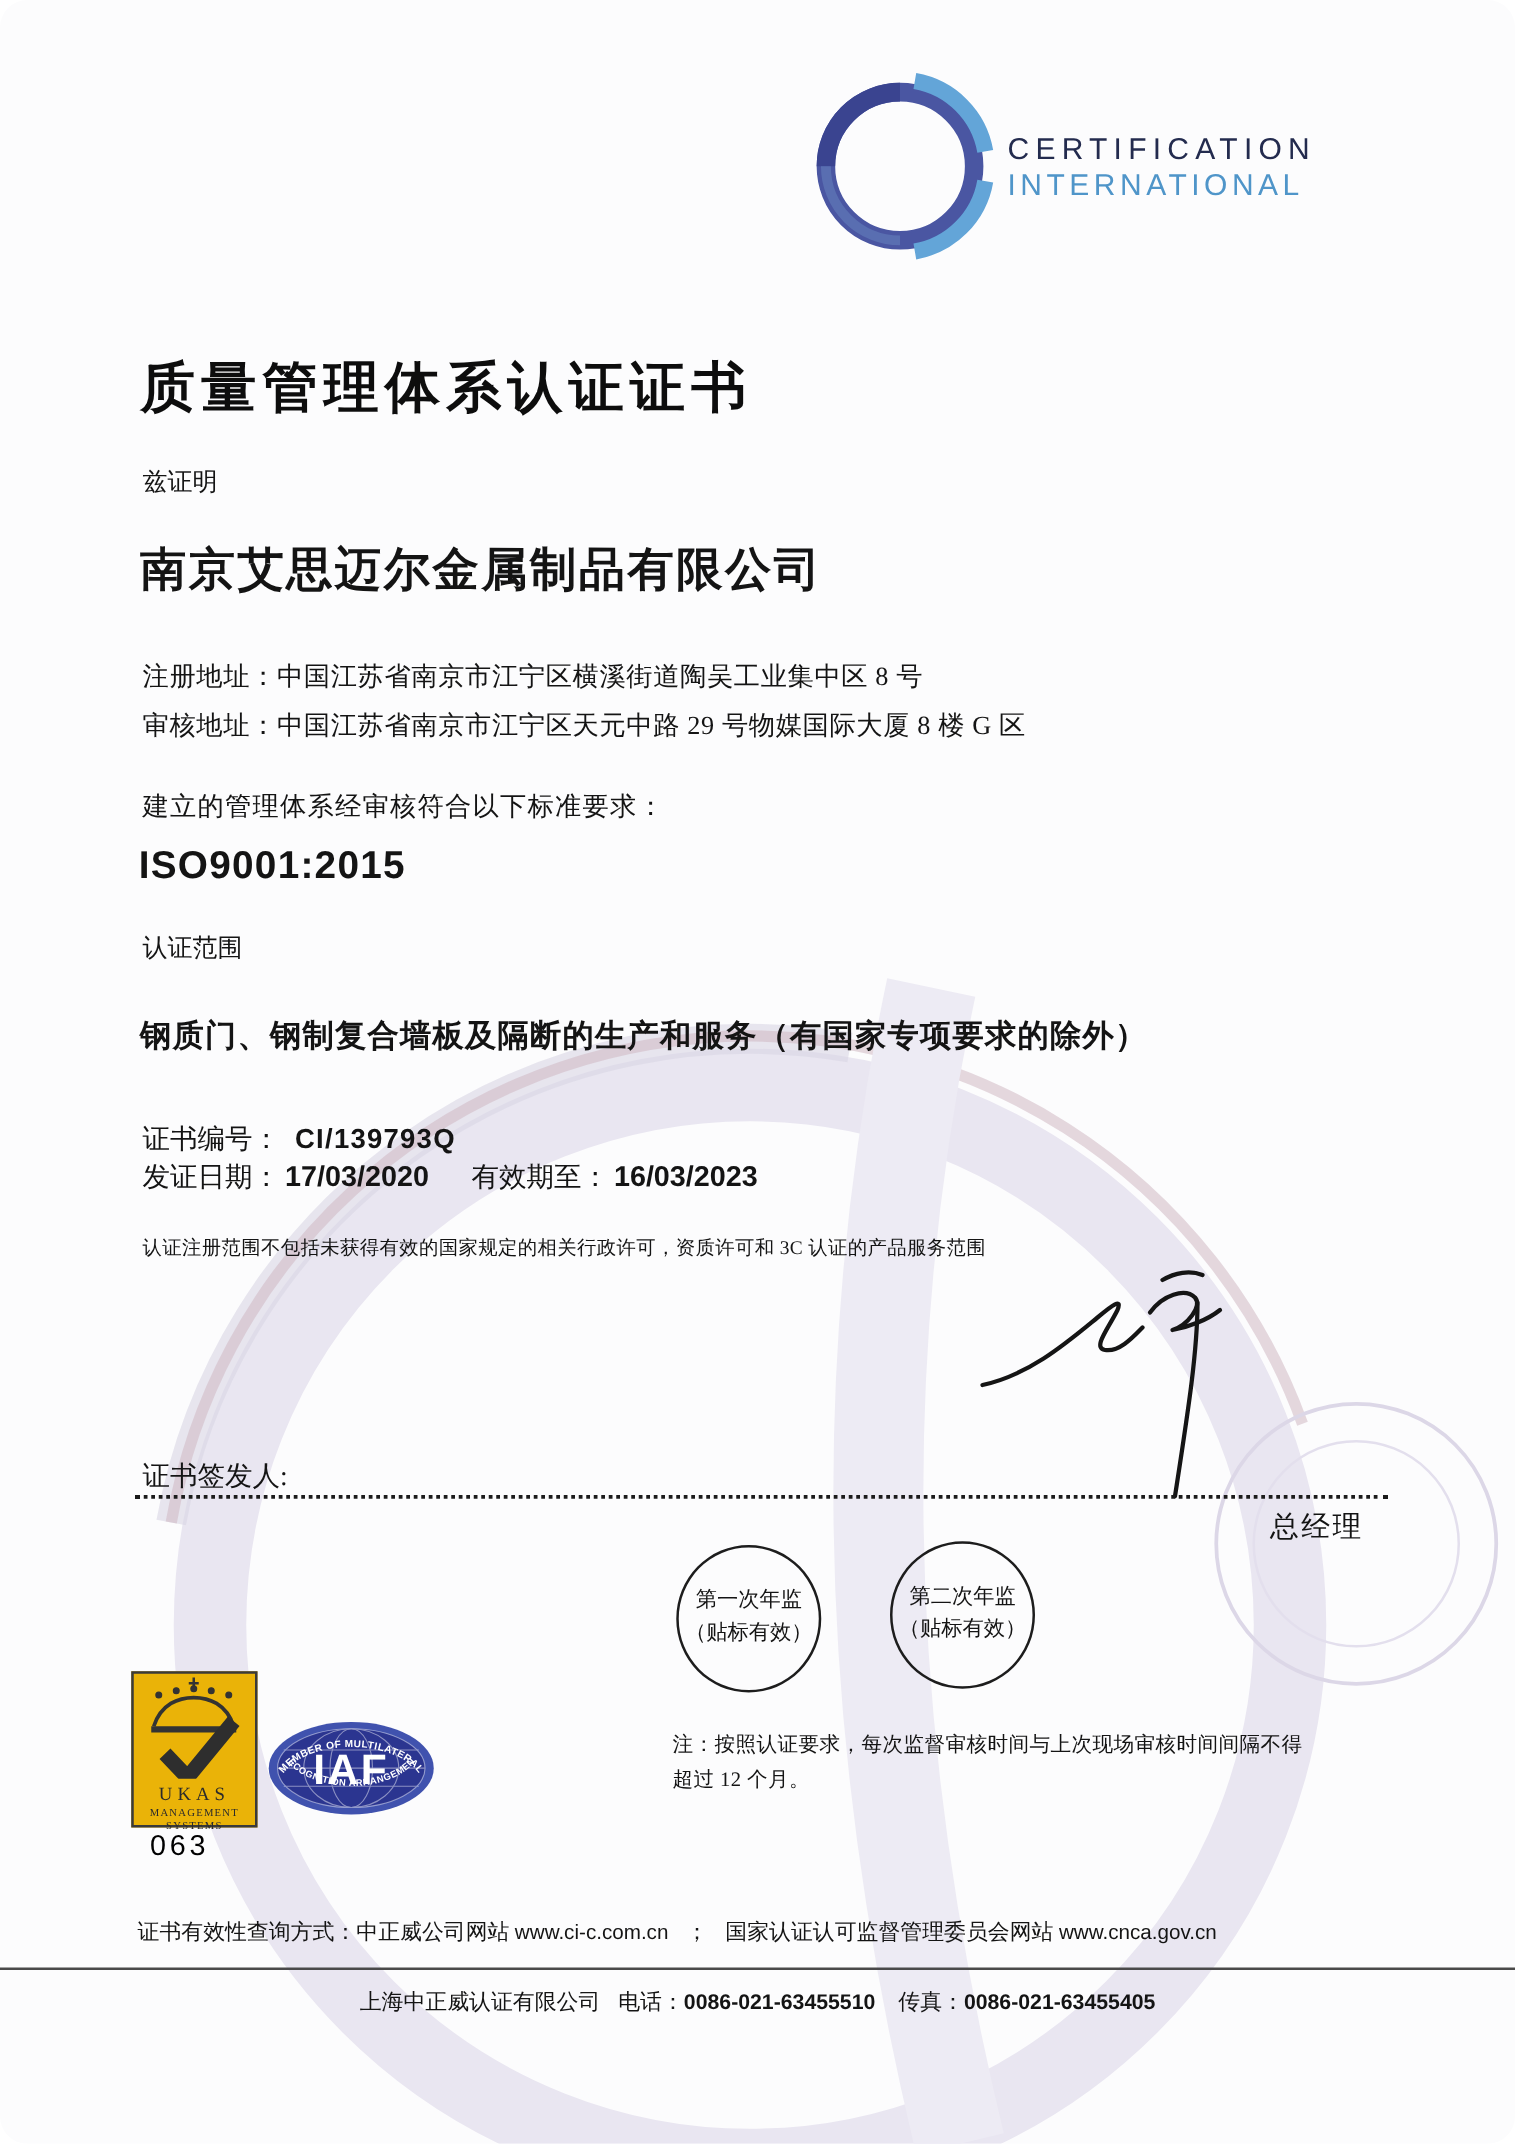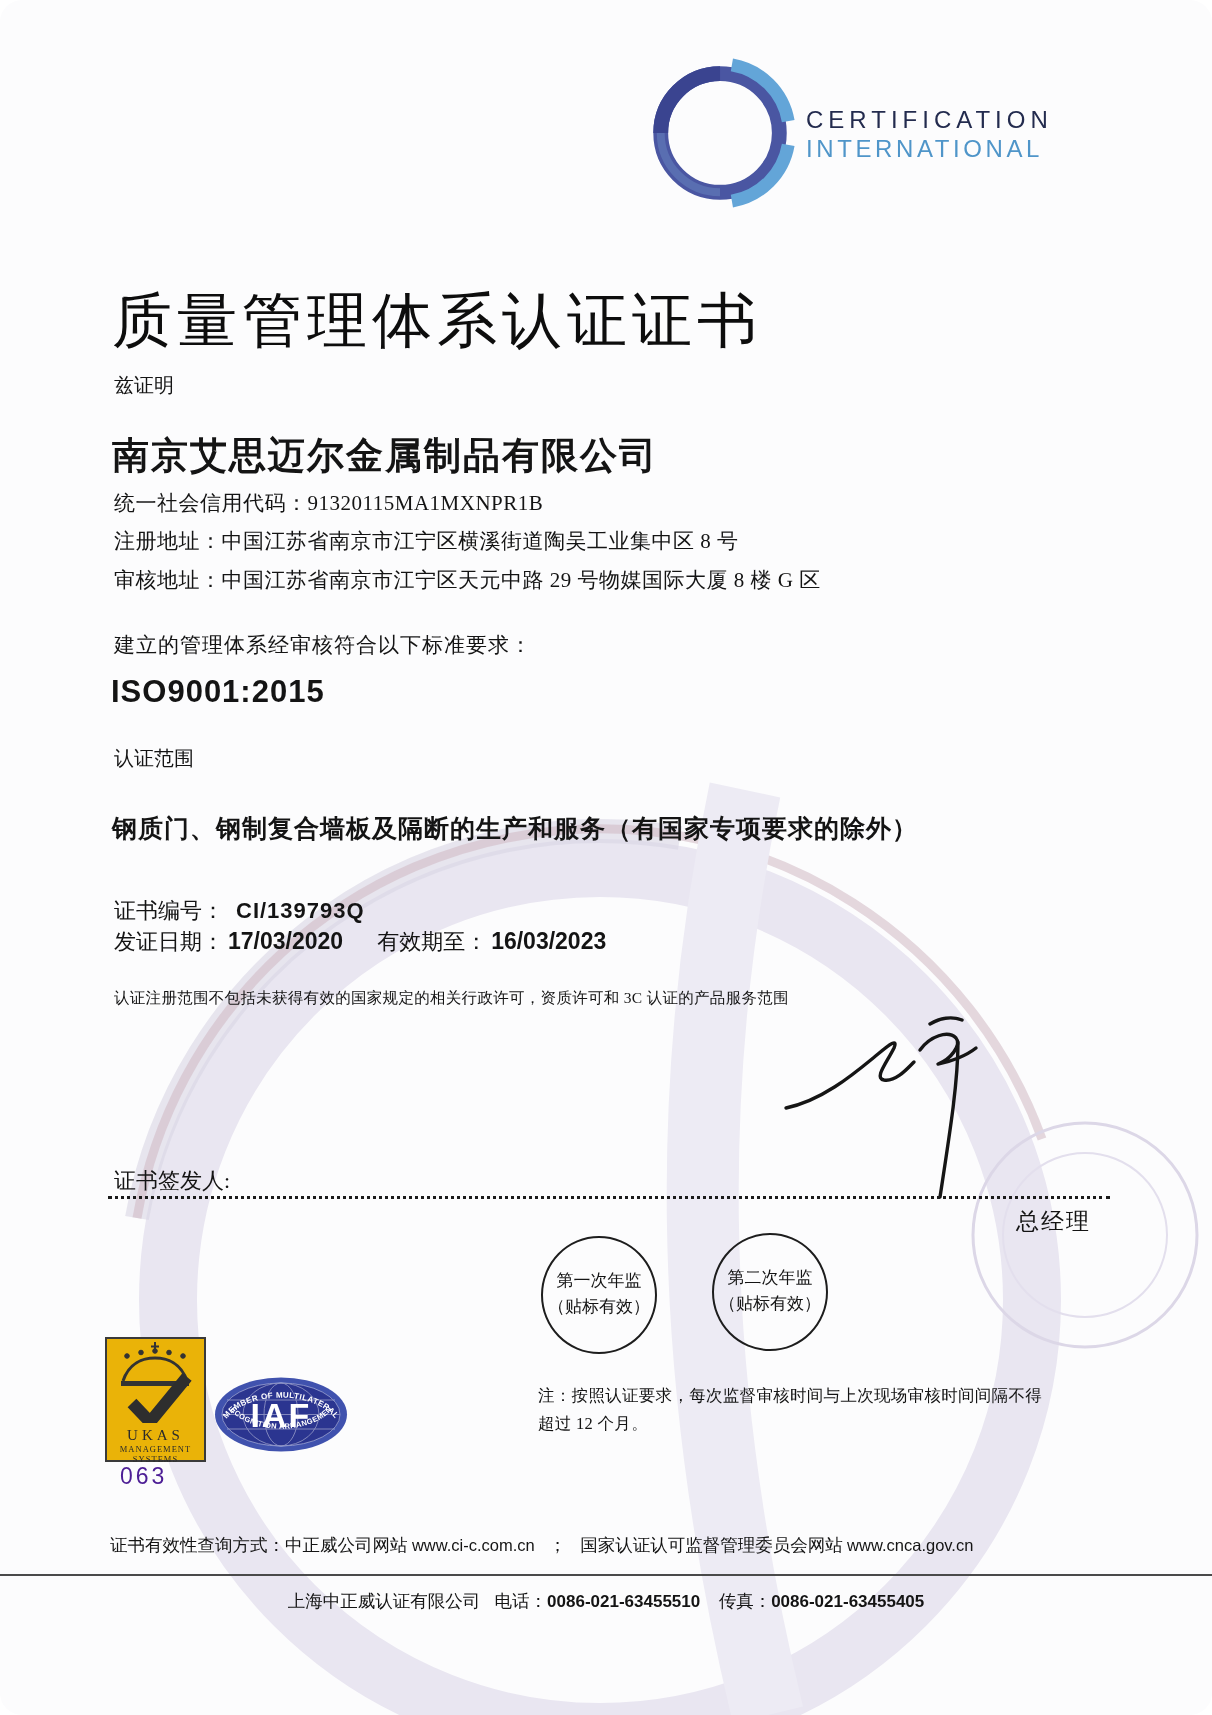--- a/index.html
+++ b/index.html
@@ -6,21 +6,21 @@
   .page{
     position:relative;width:1212px;height:1715px;background:#fcfcfd;
     font-family:"Liberation Serif",serif;color:#141414;overflow:hidden;border-radius:22px;
   }
   .abs{position:absolute;z-index:1;}
   .wm{position:absolute;inset:0;z-index:0;}
 
   .logo-text-1{font-family:"Liberation Sans",sans-serif;font-size:24px;letter-spacing:5px;color:#232b4e;line-height:1.2;}
   .logo-text-2{font-family:"Liberation Sans",sans-serif;font-size:24px;letter-spacing:3.6px;color:#4f95c9;line-height:1.2;}
 
-  .doc-title{font-size:60px;font-weight:400;letter-spacing:5px;color:#0d0d0d;}
+  .doc-title{font-size:44px;font-weight:700;letter-spacing:5px;color:#0d0d0d;}
   .certify{font-size:20px;}
   .company-name{font-size:37px;font-weight:700;letter-spacing:2px;}
   .info-line{font-size:21px;letter-spacing:0.5px;}
   .intro-line{font-size:21px;letter-spacing:1px;}
   .iso{font-family:"Liberation Sans",sans-serif;font-size:31px;font-weight:700;letter-spacing:1px;}
   .scope-label{font-size:20px;}
   .scope-text{font-size:25px;font-weight:700;letter-spacing:1px;}
 
   .cert-label{font-size:22px;}
   .cert-value{font-family:"Liberation Sans",sans-serif;font-size:22px;font-weight:700;letter-spacing:1px;}
@@ -34,21 +34,21 @@
   .surv-circle{
     border:2.5px solid #1d1d1d;border-radius:50%;
     display:flex;flex-direction:column;align-items:center;justify-content:center;
     font-size:17px;line-height:1.55;text-align:center;background:transparent;font-family:Liberation Mono, monospace;
   }
   .surv-note{font-size:16.5px;line-height:1.7;letter-spacing:0.3px;}
 
   .ukas-box{border:2px solid #3a3a3a;background:#eab308;text-align:center;}
   .ukas-name{font-size:15px;letter-spacing:4px;color:#2b2b2b;line-height:1.1;}
   .ukas-sub{font-size:8.5px;letter-spacing:1px;color:#2b2b2b;line-height:1.25;}
-  .ukas-num{font-family:"Liberation Sans",sans-serif;font-size:23px;letter-spacing:3px;color:#4c1d95;}
+  .ukas-num{font-family:"Liberation Sans",sans-serif;font-size:23px;letter-spacing:3px;color:#000000;}
 
   .footer-line{font-size:17.5px;}
   .footer-url{font-family:"Liberation Sans",sans-serif;font-size:16.5px;}
   .footer-rule{border-top:2px solid #4a4a4a;height:0;width:1212px;}
   .footer-co{font-size:17.5px;text-align:center;width:1212px;}
   .footer-num{font-family:"Liberation Sans",sans-serif;font-size:17px;font-weight:600;text-align:right;}
 </style>
 </head>
 <body>
 
@@ -75,23 +75,20 @@
   <div class="abs" style="left:806px;top:106px;">
     <div class="logo-text-1">CERTIFICATION</div>
     <div class="logo-text-2">INTERNATIONAL</div>
   </div>
 
   <div class="abs doc-title" style="left:112px;top:281px;">质量管理体系认证证书</div>
 
   <div class="abs certify" style="left:114px;top:372px;">兹证明</div>
 
   <div class="abs company-name" style="left:112px;top:431px;">南京艾思迈尔金属制品有限公司</div>
-  <div class="abs info-line" style="left:114px;top:489px;">
-    <span>统一社会信用代码：</span><span>91320115MA1MXNPR1B</span>
-  </div>
   <div class="abs info-line" style="left:114px;top:527px;">
     <span>注册地址：</span><span>中国江苏省南京市江宁区横溪街道陶吴工业集中区 8 号</span>
   </div>
   <div class="abs info-line" style="left:114px;top:566px;">
     <span>审核地址：</span><span>中国江苏省南京市江宁区天元中路 29 号物媒国际大厦 8 楼 G 区</span>
   </div>
 
   <div class="abs intro-line" style="left:114px;top:631px;">建立的管理体系经审核符合以下标准要求：</div>
   <div class="abs iso" style="left:111px;top:674px;">ISO9001:2015</div>
 

